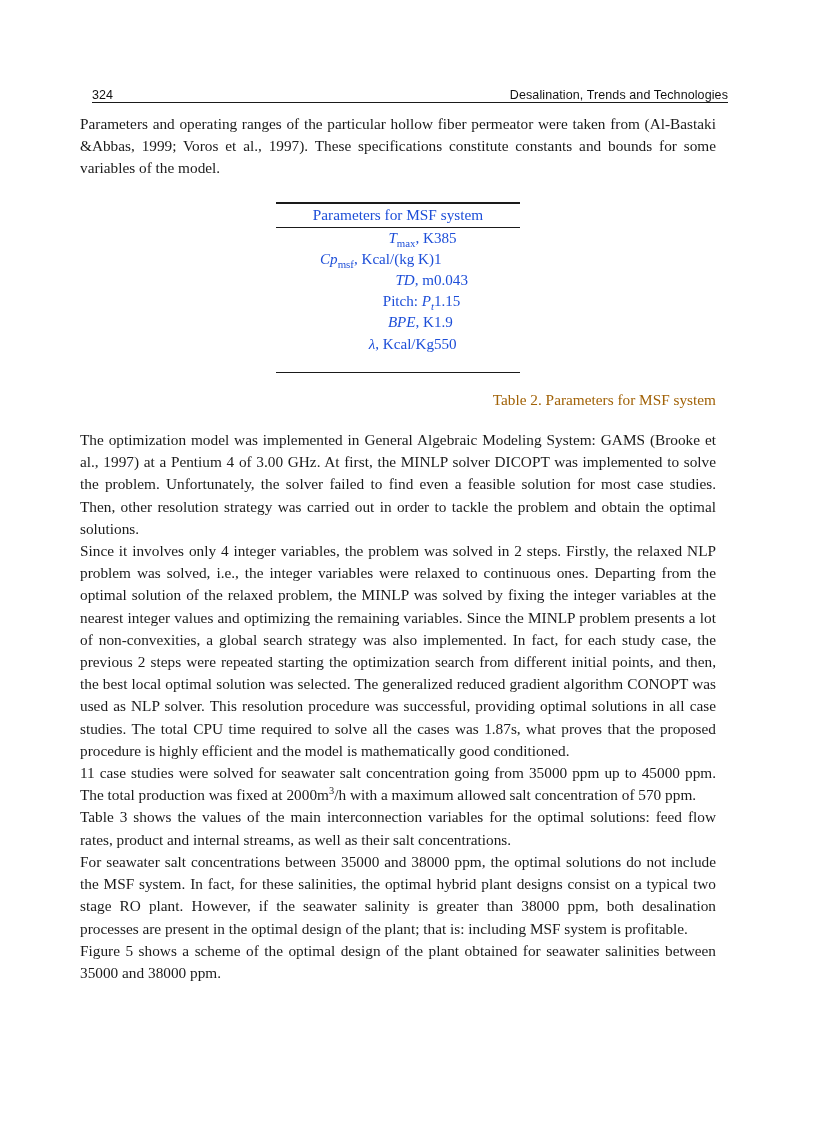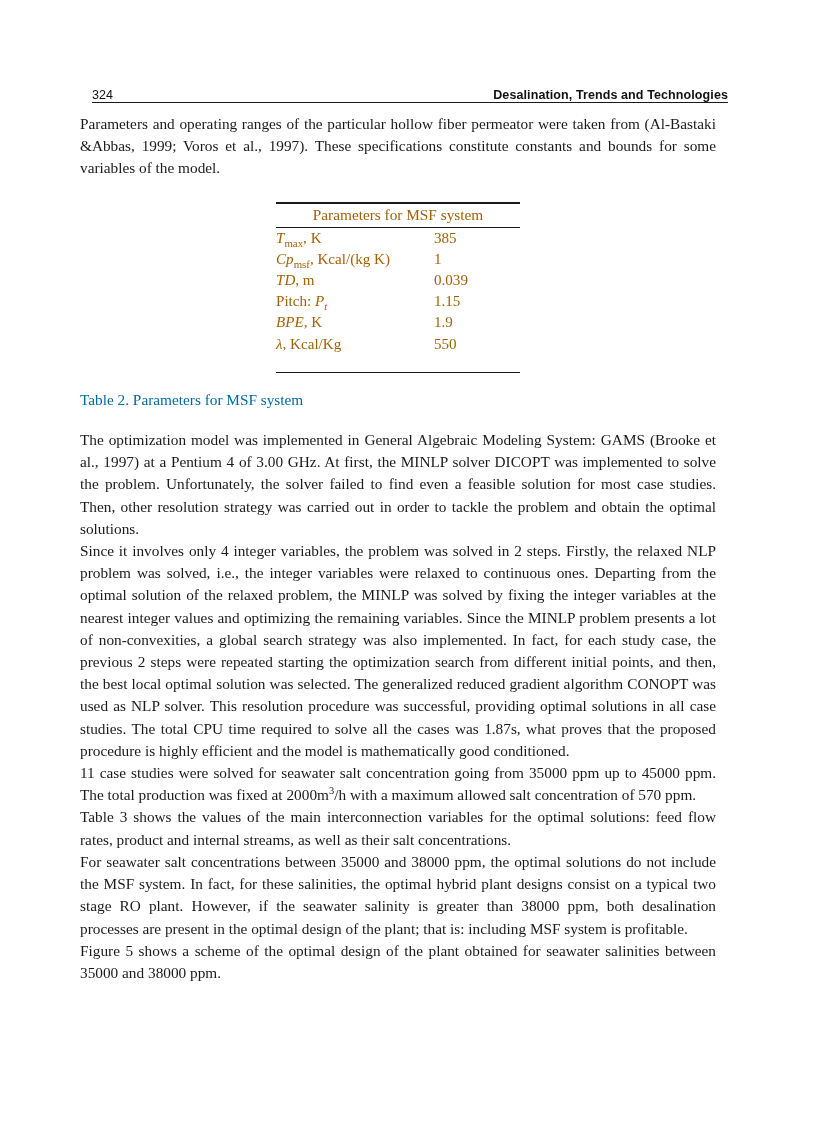--- a/index.html
+++ b/index.html
@@ -26,21 +26,21 @@
     height: 22px;
     display: flex;
     align-items: flex-end;
     justify-content: space-between;
     font-family: "Liberation Sans", "DejaVu Sans", sans-serif;
     font-size: 12.5px;
     color: #111111;
     letter-spacing: 0.1px;
   }
   .runhead .folio { font-weight: 400; }
-  .runhead .booktitle { font-weight: 700; text-align: center; }
+  .runhead .booktitle { font-weight: 400; text-align: center; }
   .runhead-rule {
     position: absolute;
     left: 92px;
     top: 102px;
     width: 636px;
     height: 0;
     border-top: 1.9px solid #1a1a1a;
   }
 
   
@@ -58,57 +58,57 @@
     text-justify: inter-word;
     hyphens: none;
     color: #1a1a1a;
   }
   p.body.lead { margin-top: 0; }
 
   .caption {
     margin: 0;
     font-size: 15.3px;
     line-height: 22.2px;
-    text-align: left;
-    color: #0369a1;
+    text-align: right;
+    color: #a16207;
   }
 
   sup.sup3 { font-size: 0.68em; vertical-align: super; line-height: 0; }
 
   
   .table-wrap {
     width: 636px;
     display: flex;
     justify-content: center;
   }
   table.msf {
     border-collapse: collapse;
     width: 244px;
     font-size: 15.1px;
-    color: #a16207;
+    color: #1d4ed8;
   }
   table.msf thead th {
     font-weight: 400;
     text-align: center;
     padding: 2px 0 3px 0;
     border-top: 2.0px solid #1a1a1a;
     border-bottom: 1.3px solid #1a1a1a;
     font-size: 15.3px;
   }
   table.msf tbody td {
     padding: 1.0px 0 1.0px 0;
     line-height: 19.2px;
     border: none;
   }
   table.msf tbody tr:last-child td {
     border-bottom: 1.6px solid #1a1a1a;
     padding-bottom: 18px;
   }
   td.pname {
-    text-align: left;
+    text-align: right;
     padding-left: 6px;
     white-space: nowrap;
   }
   td.pval {
     width: 86px;
     white-space: nowrap;
   }
   .it { font-style: italic; }
   .sub { font-size: 0.72em; vertical-align: sub; line-height: 0; font-style: normal; }
   .sub.it { font-style: italic; }
@@ -140,21 +140,21 @@
           <tr>
             <td class="pname"><span class="it">T</span><span class="sub">max</span>, K</td>
             <td class="pval">385</td>
           </tr>
           <tr>
             <td class="pname"><span class="it">Cp</span><span class="sub">msf</span>, Kcal/(kg K)</td>
             <td class="pval">1</td>
           </tr>
           <tr>
             <td class="pname"><span class="it">TD</span>, m</td>
-            <td class="pval">0.039</td>
+            <td class="pval">0.043</td>
           </tr>
           <tr>
             <td class="pname">Pitch: <span class="it">P</span><span class="sub it">t</span></td>
             <td class="pval">1.15</td>
           </tr>
           <tr>
             <td class="pname"><span class="it">BPE</span>, K</td>
             <td class="pval">1.9</td>
           </tr>
           <tr>

